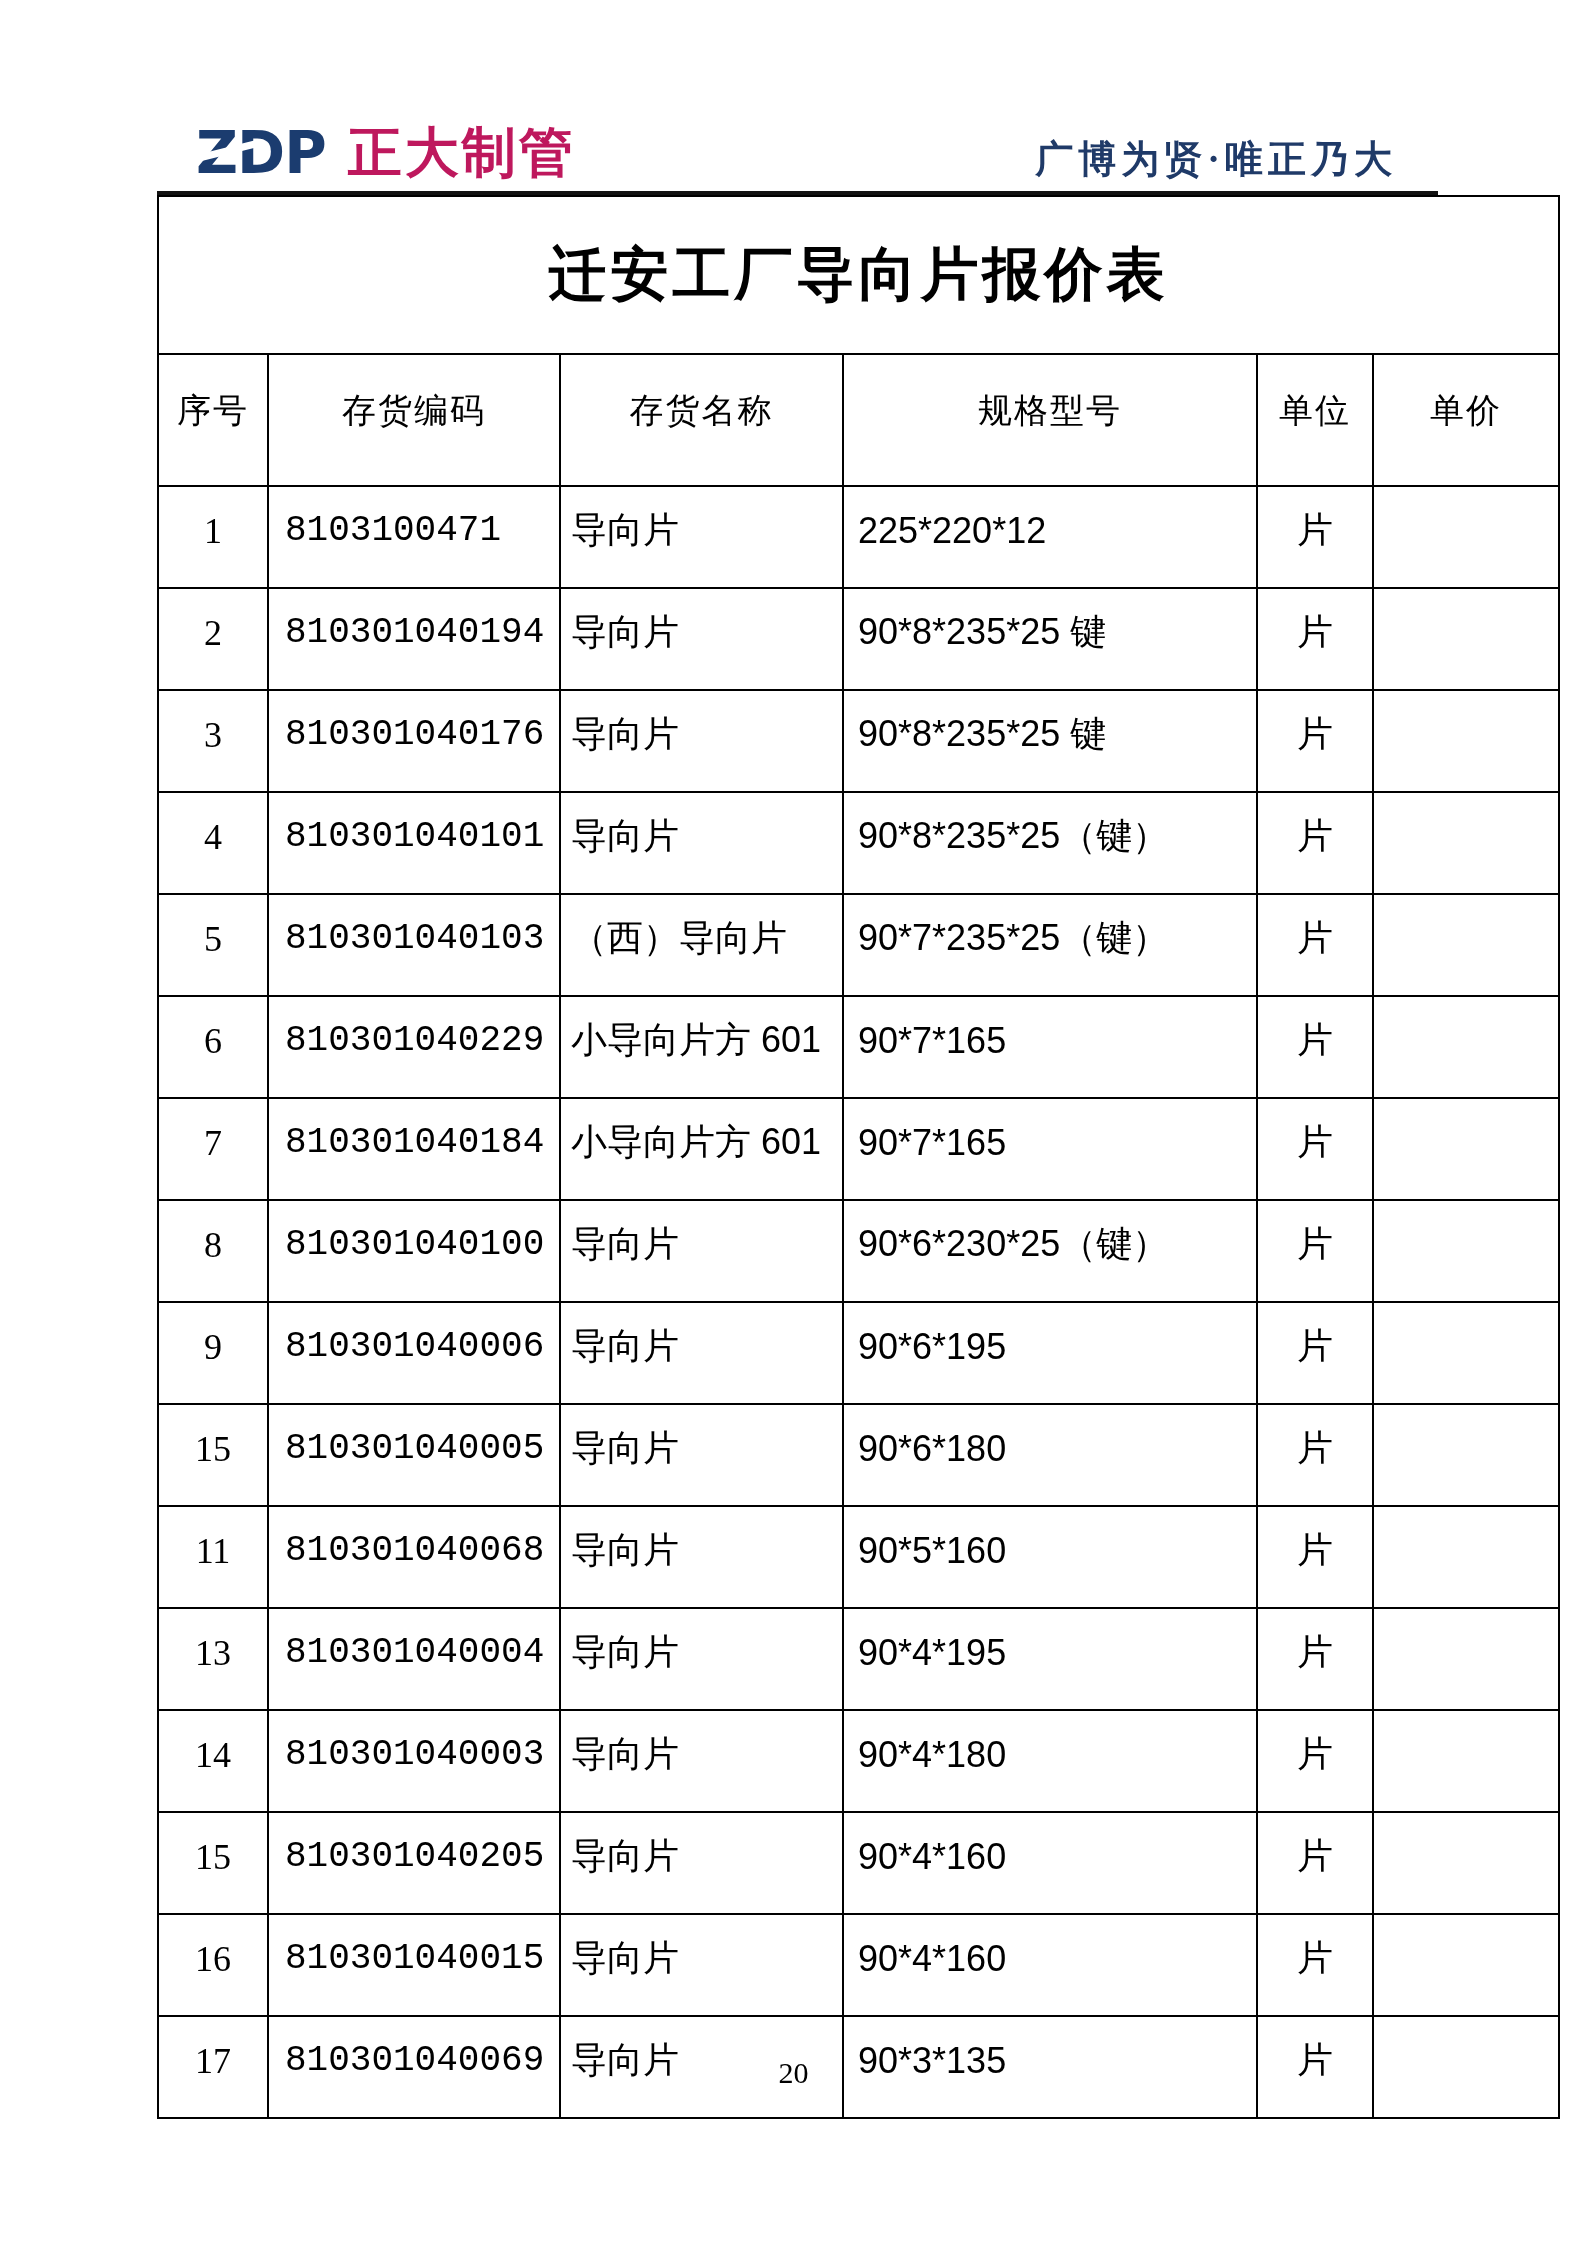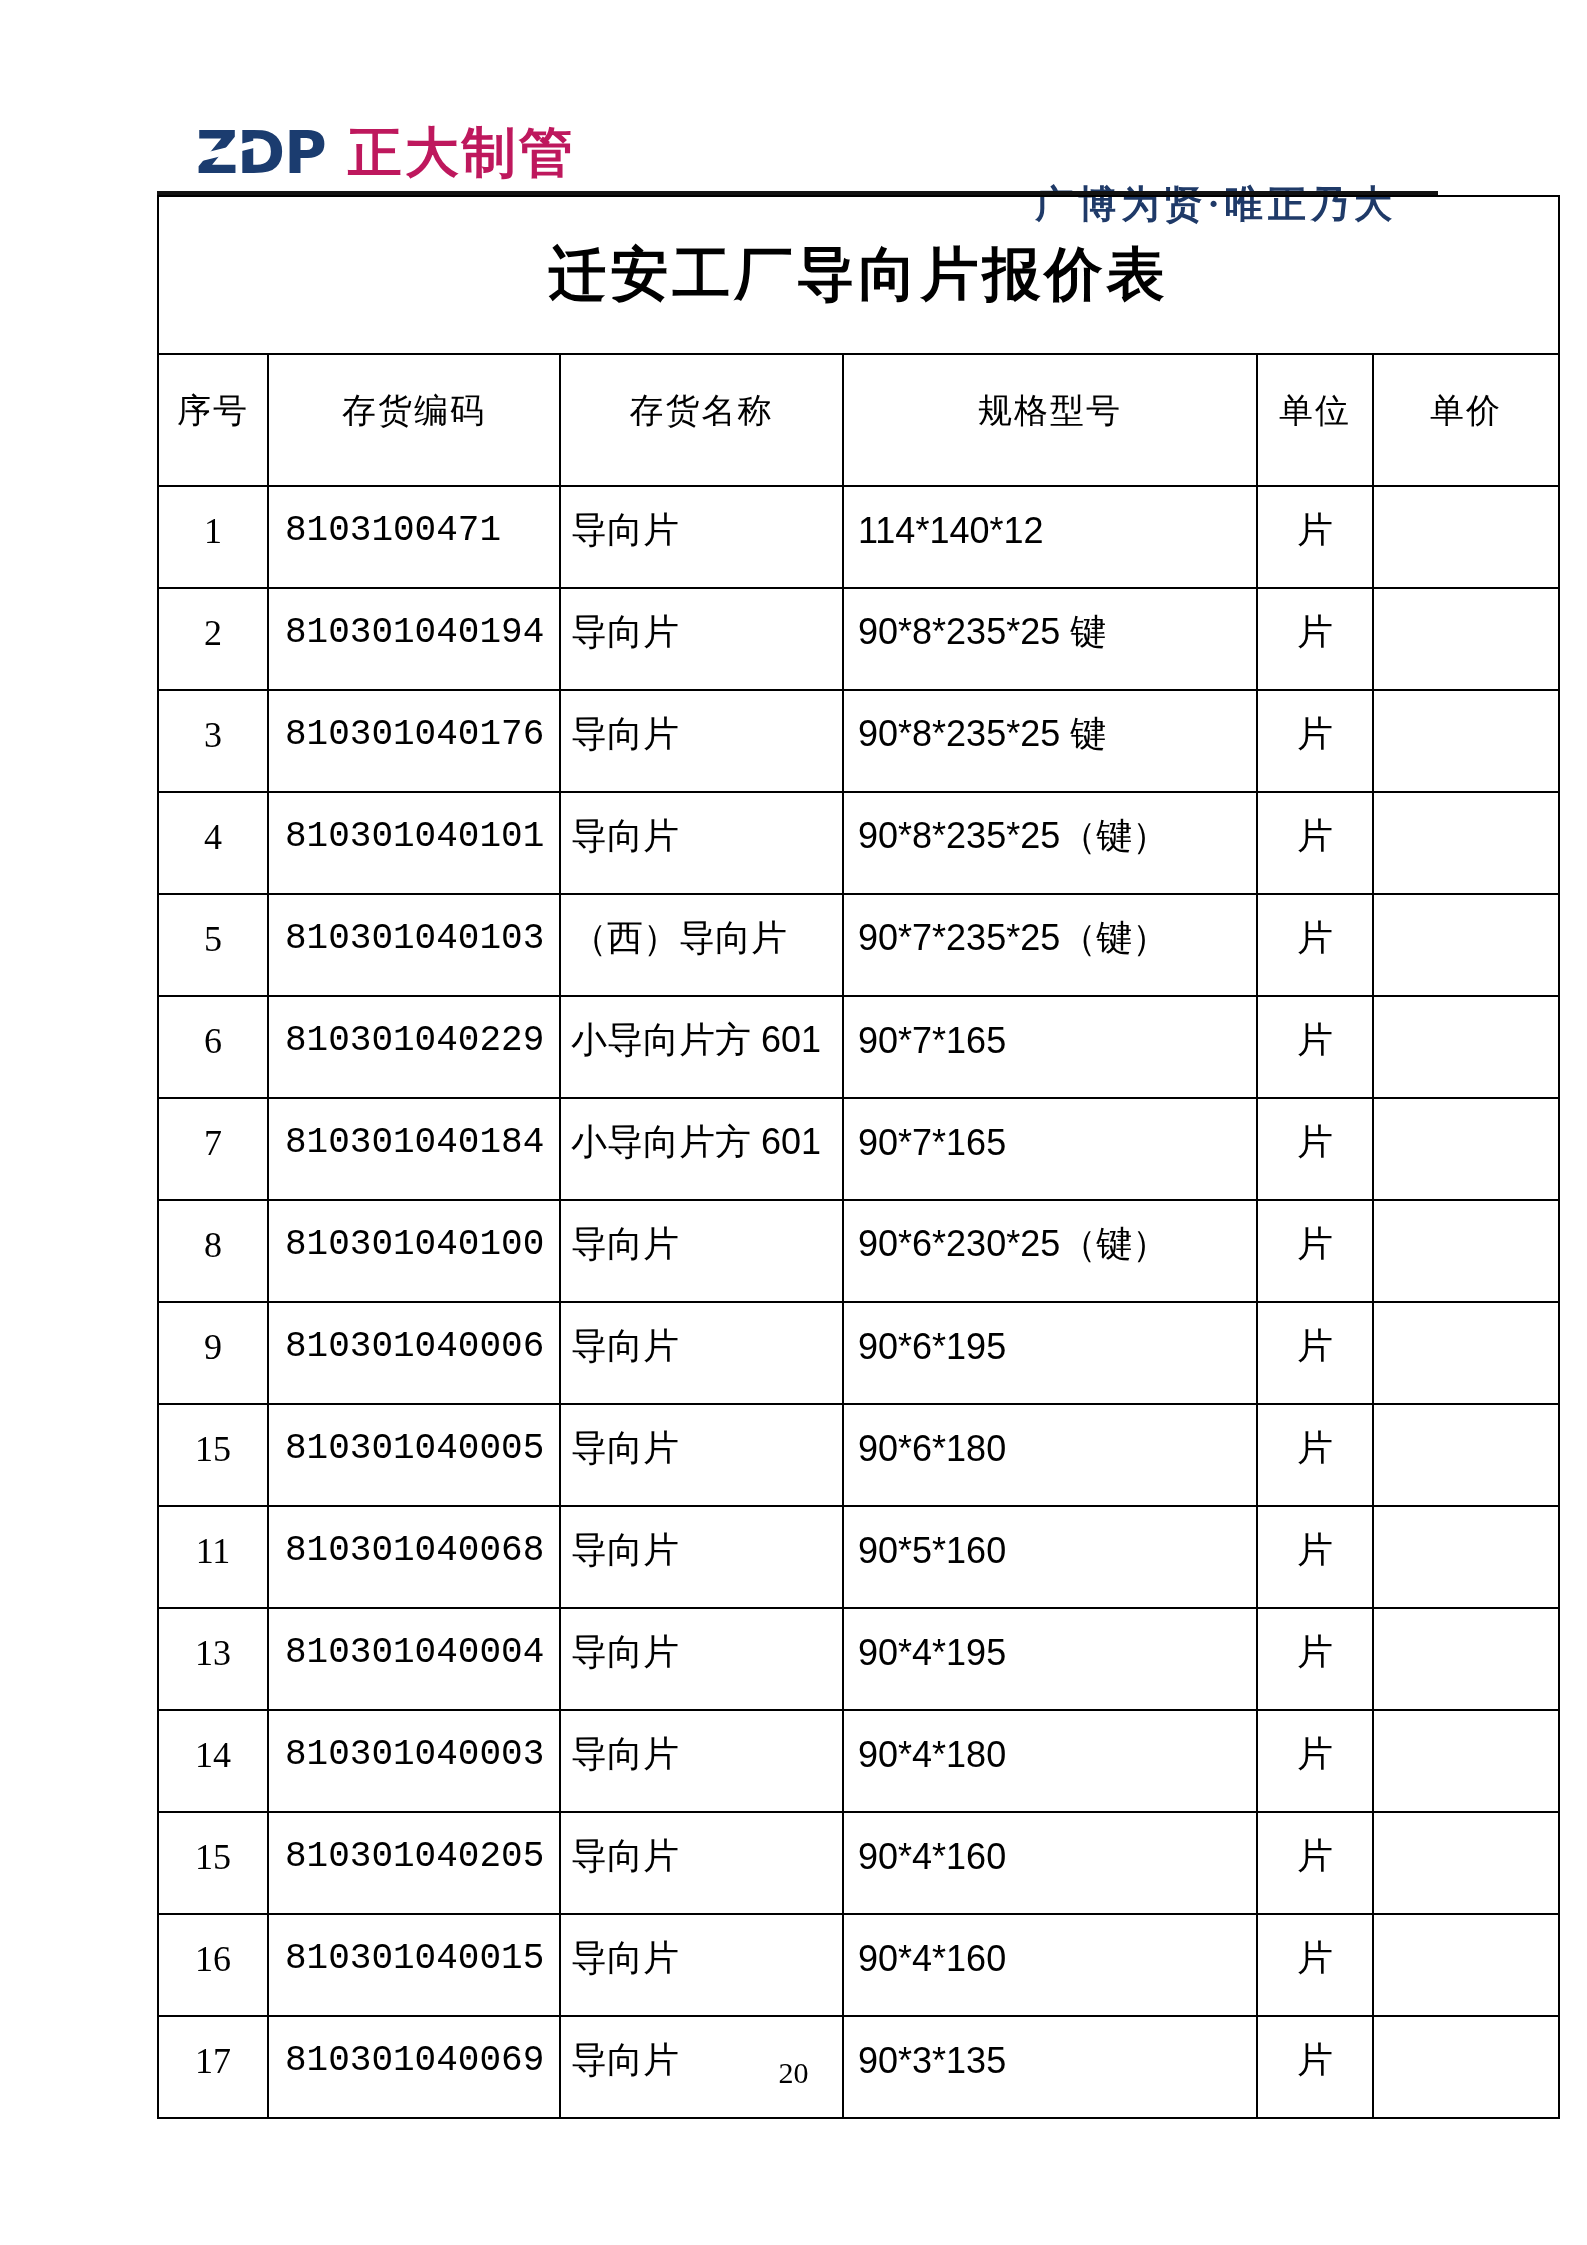--- a/index.html
+++ b/index.html
@@ -53,21 +53,20 @@
   .slogan {
     position: absolute;
     right: 190px;
     top: 134px;
     font-family: "Liberation Serif", serif;
     font-weight: 600;
     font-size: 38px;
     letter-spacing: 5px;
     color: #1f3a68;
     white-space: nowrap;
-    margin-top: 45px;
   }
   .header-rule {
     position: absolute;
     left: 157px;
     top: 191px;
     width: 1281px;
     height: 4px;
     background: #121212;
   }
 
@@ -190,21 +189,21 @@
         <td>存货名称</td>
         <td>规格型号</td>
         <td>单位</td>
         <td>单价</td>
       </tr>
 
       <tr class="data-row">
         <td class="c-no">1</td>
         <td class="c-code">8103100471</td>
         <td class="c-name">导向片</td>
-        <td class="c-spec">114*140*12</td>
+        <td class="c-spec">225*220*12</td>
         <td class="c-unit">片</td>
         <td class="c-price"></td>
       </tr>
       <tr class="data-row">
         <td class="c-no">2</td>
         <td class="c-code">810301040194</td>
         <td class="c-name">导向片</td>
         <td class="c-spec">90*8*235*25 键</td>
         <td class="c-unit">片</td>
         <td class="c-price"></td>

